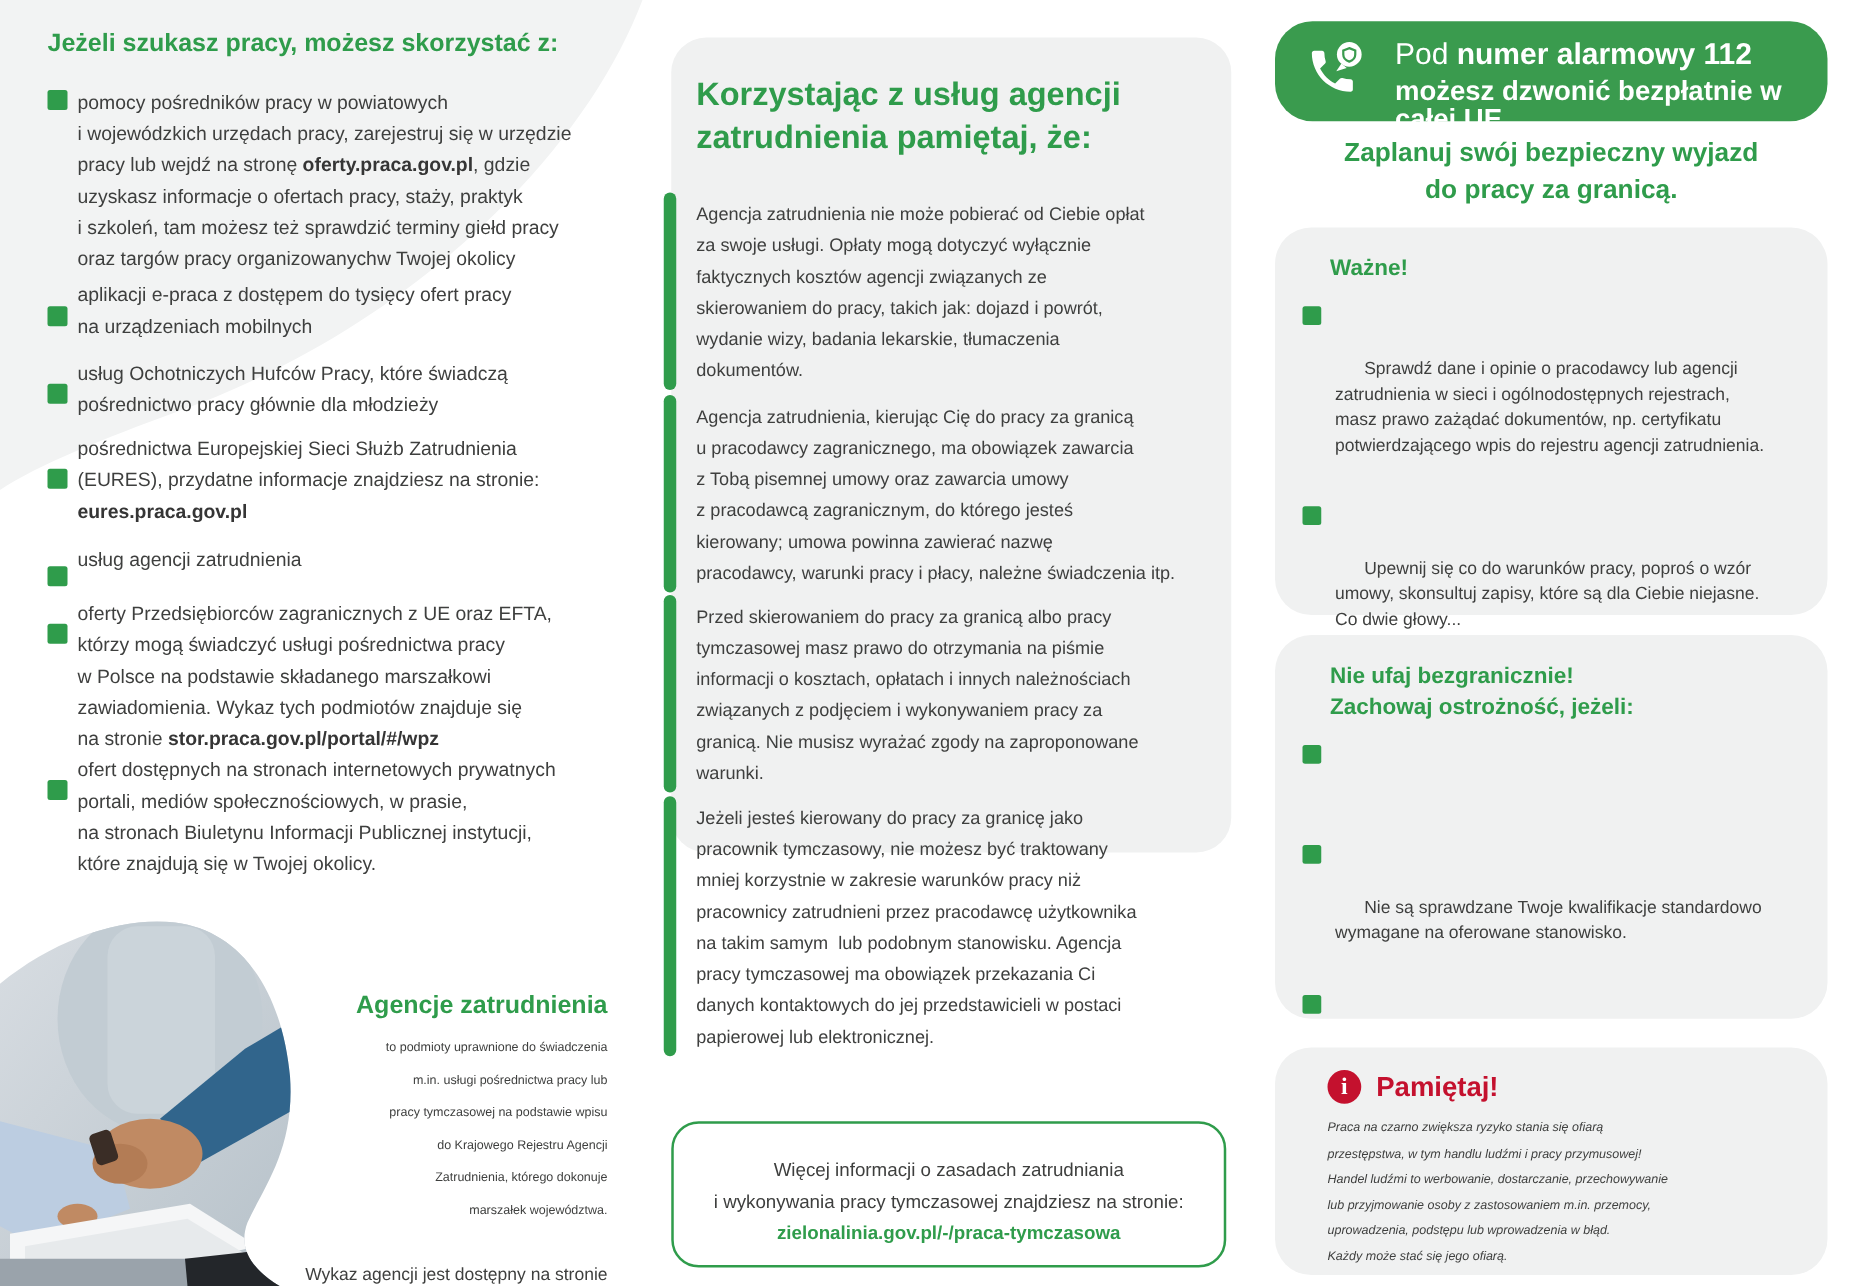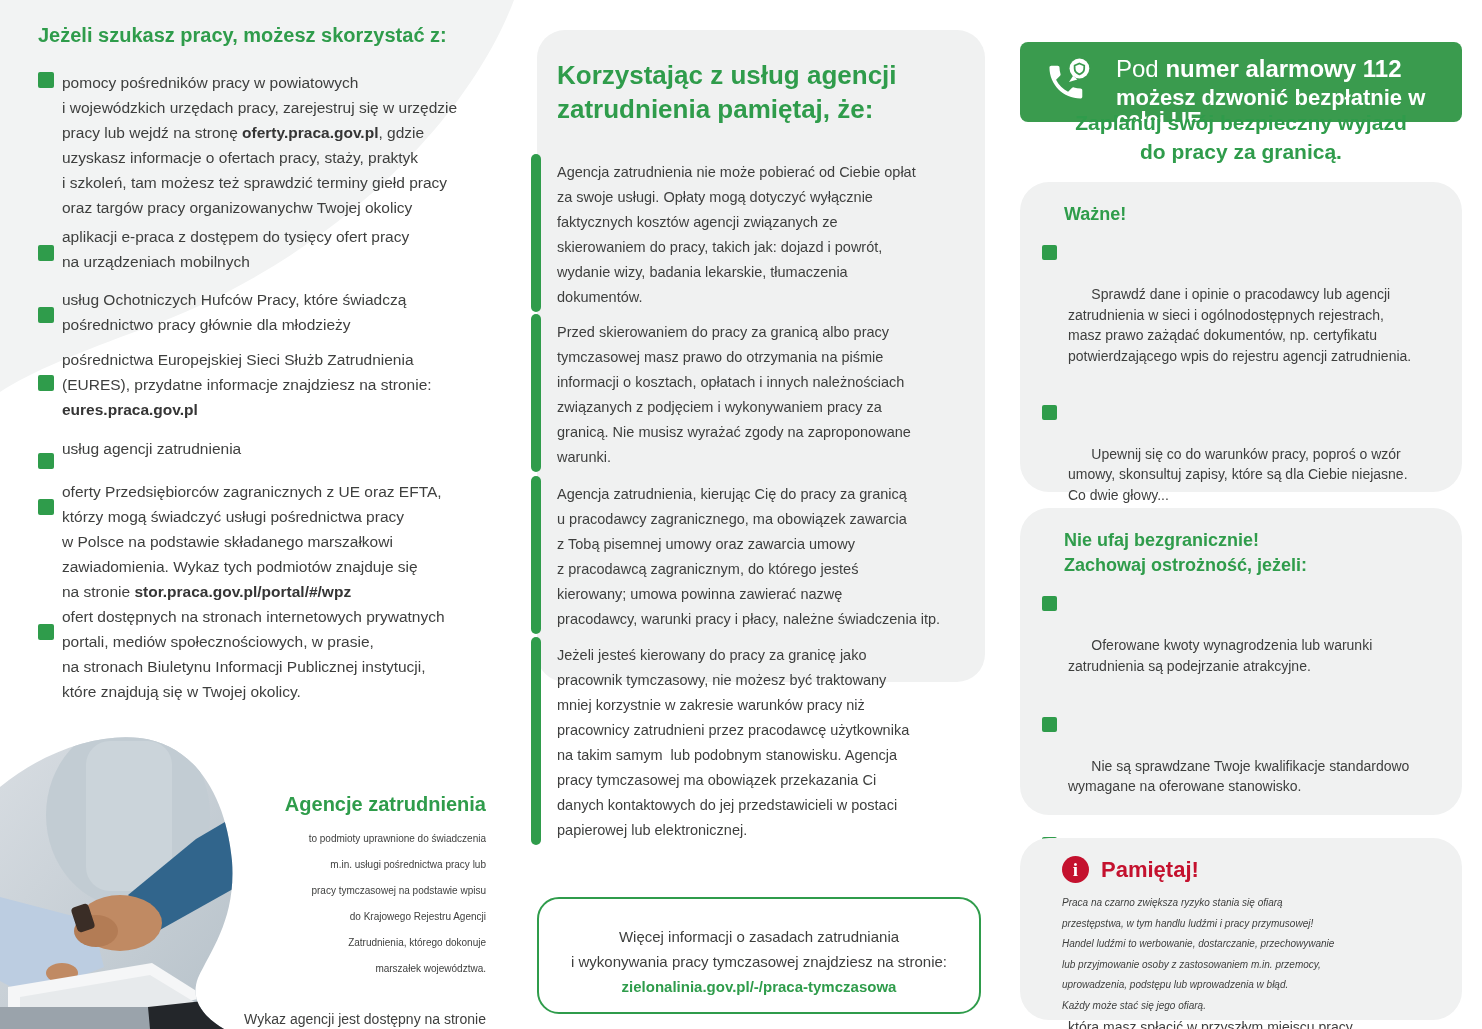--- a/index.html
+++ b/index.html
@@ -36,21 +36,21 @@
   .mid-box{position:absolute;left:537px;top:30px;width:448px;height:652px;background:var(--panel);border-radius:28px;box-sizing:border-box;padding:28px 20px 0 20px;}
   .mid-title{font-size:26px;line-height:34px;font-weight:bold;color:var(--green);white-space:pre-line;}
   .mp{position:relative;white-space:pre;font-size:14.5px;line-height:25px;color:var(--ink);}
   .mp::before{content:"";position:absolute;left:-26px;top:-6px;height:calc(100% + 8px);width:10px;background:var(--green);border-radius:5px;}
 
   .foot-box{position:absolute;left:537px;top:897px;width:444px;height:117px;background:#fff;border:2px solid var(--green);border-radius:22px;box-sizing:border-box;text-align:center;padding-top:25px;}
   .foot-text{font-size:15px;line-height:25px;white-space:pre-line;color:var(--ink);}
   .foot-link{display:block;margin-top:4px;font-size:15px;font-weight:bold;color:var(--green);cursor:pointer;}
 
   
-  .banner{position:absolute;left:1020px;top:17px;width:442px;height:80px;background:var(--banner-green);border-radius:8px;color:#fff;margin-top:25px;}
+  .banner{position:absolute;left:1020px;top:17px;width:442px;height:80px;background:var(--banner-green);border-radius:30px;color:#fff;}
   .banner-icon{position:absolute;left:24px;top:14px;}
   .banner-text{position:absolute;left:96px;top:12px;}
   .banner-l1{font-size:24px;line-height:30px;}
   .banner-l1 b{font-weight:bold;}
   .banner-l2{font-size:22px;line-height:22px;margin-top:3px;font-weight:bold;}
   .r-head{position:absolute;left:1020px;top:108px;width:442px;text-align:center;font-size:21px;line-height:29px;font-weight:bold;color:var(--green);white-space:pre-line;}
 
   .r-box{position:absolute;left:1020px;width:442px;background:var(--panel);border-radius:29px;box-sizing:border-box;}
   .box-important{top:182px;height:310px;}
   .box-caution{top:508px;height:307px;}
@@ -163,32 +163,32 @@
 
   <div class="mid-box">
     <div class="mid-title">Korzystając z usług agencji
 zatrudnienia pamiętaj, że:</div>
     <div class="mp" style="margin-top:34px">Agencja zatrudnienia nie może pobierać od Ciebie opłat
 za swoje usługi. Opłaty mogą dotyczyć wyłącznie
 faktycznych kosztów agencji związanych ze
 skierowaniem do pracy, takich jak: dojazd i powrót,
 wydanie wizy, badania lekarskie, tłumaczenia
 dokumentów.</div>
+    <div class="mp" style="margin-top:12px">Agencja zatrudnienia, kierując Cię do pracy za granicą
+u pracodawcy zagranicznego, ma obowiązek zawarcia
+z Tobą pisemnej umowy oraz zawarcia umowy
+z pracodawcą zagranicznym, do którego jesteś
+kierowany; umowa powinna zawierać nazwę
+pracodawcy, warunki pracy i płacy, należne świadczenia itp.</div>
     <div class="mp" style="margin-top:10px">Przed skierowaniem do pracy za granicą albo pracy
 tymczasowej masz prawo do otrzymania na piśmie
 informacji o kosztach, opłatach i innych należnościach
 związanych z podjęciem i wykonywaniem pracy za
 granicą. Nie musisz wyrażać zgody na zaproponowane
 warunki.</div>
-    <div class="mp" style="margin-top:12px">Agencja zatrudnienia, kierując Cię do pracy za granicą
-u pracodawcy zagranicznego, ma obowiązek zawarcia
-z Tobą pisemnej umowy oraz zawarcia umowy
-z pracodawcą zagranicznym, do którego jesteś
-kierowany; umowa powinna zawierać nazwę
-pracodawcy, warunki pracy i płacy, należne świadczenia itp.</div>
     <div class="mp" style="margin-top:11px">Jeżeli jesteś kierowany do pracy za granicę jako
 pracownik tymczasowy, nie możesz być traktowany
 mniej korzystnie w zakresie warunków pracy niż
 pracownicy zatrudnieni przez pracodawcę użytkownika
 na takim samym  lub podobnym stanowisku. Agencja
 pracy tymczasowej ma obowiązek przekazania Ci
 danych kontaktowych do jej przedstawicieli w postaci
 papierowej lub elektronicznej.</div>
   </div>
 
@@ -239,22 +239,20 @@
       <span class="r-sq"></span>
       <span>Pobieranie opłat za pośrednictwo pracy jest nielegalne.</span>
     </div>
   </div>
 
   <div class="r-box box-caution">
     <div class="r-box-title">Nie ufaj bezgranicznie!
 Zachowaj ostrożność, jeżeli:</div>
     <div class="r-item" style="margin-bottom:18px">
       <span class="r-sq"></span>
-      <span>Oferowane kwoty wynagrodzenia lub warunki
-zatrudnienia są podejrzanie atrakcyjne.</span>
     </div>
     <div class="r-item" style="margin-bottom:18px">
       <span class="r-sq"></span>
       <span>Nie są sprawdzane Twoje kwalifikacje standardowo
 wymagane na oferowane stanowisko.</span>
     </div>
     <div class="r-item" style="margin-bottom:18px">
       <span class="r-sq"></span>
       <span>Trudno ustalić miejsce świadczenia usług lub siedzibę
 pracodawcy/ agencji zatrudnienia.</span>

